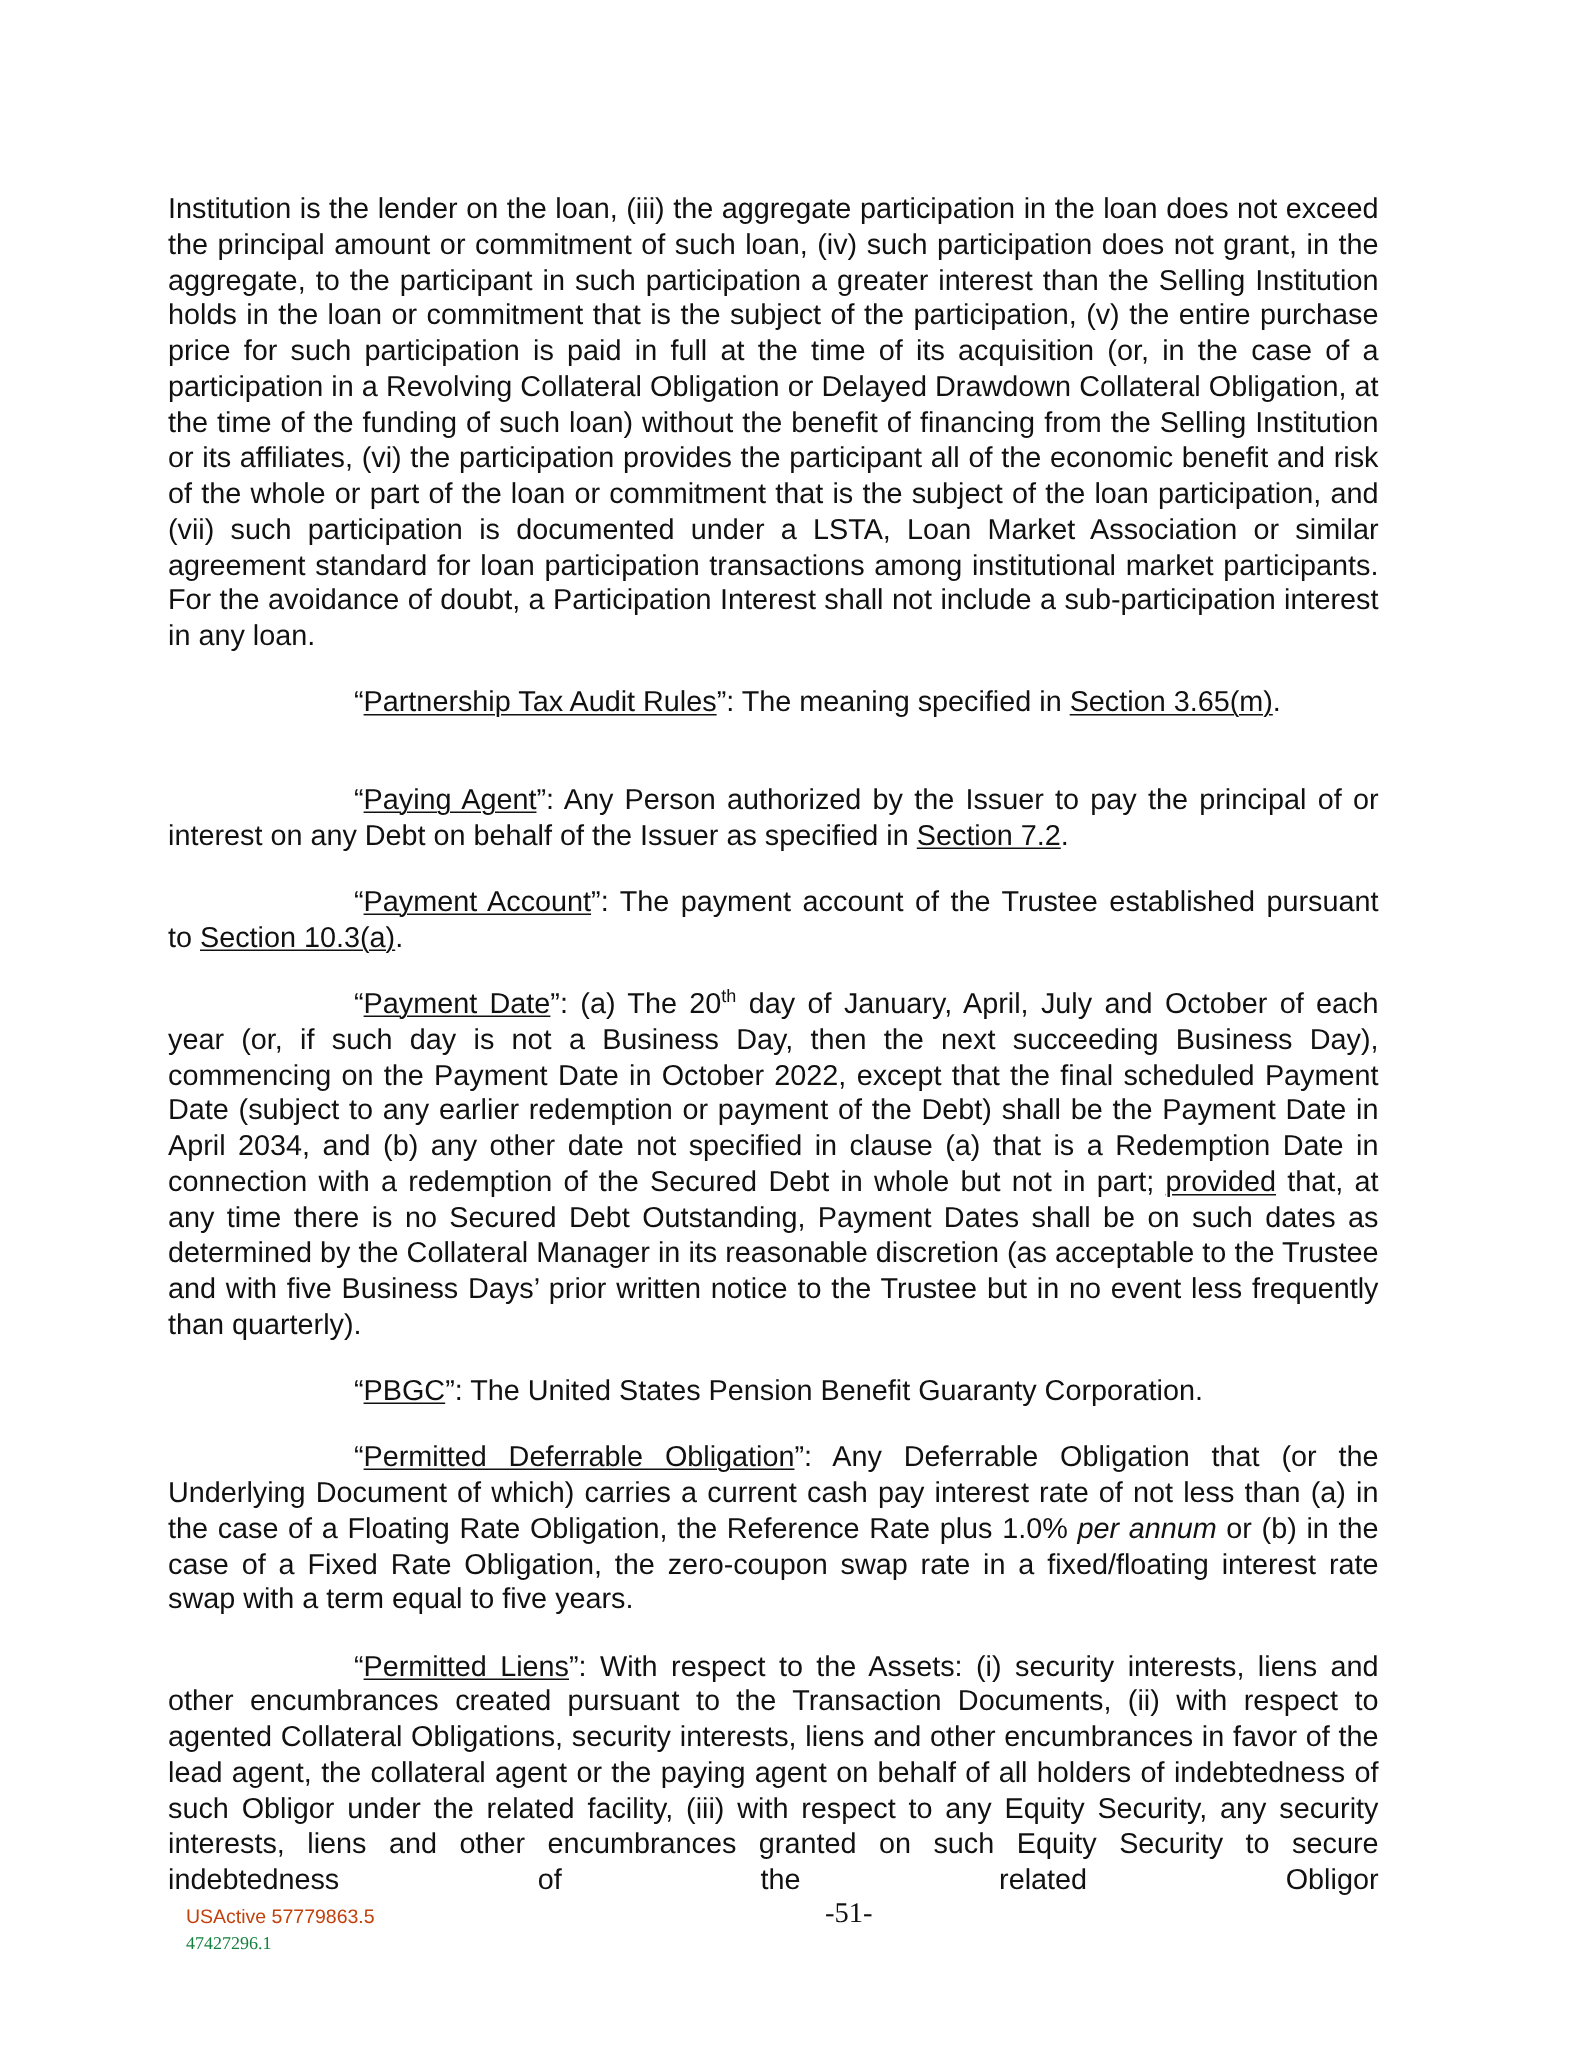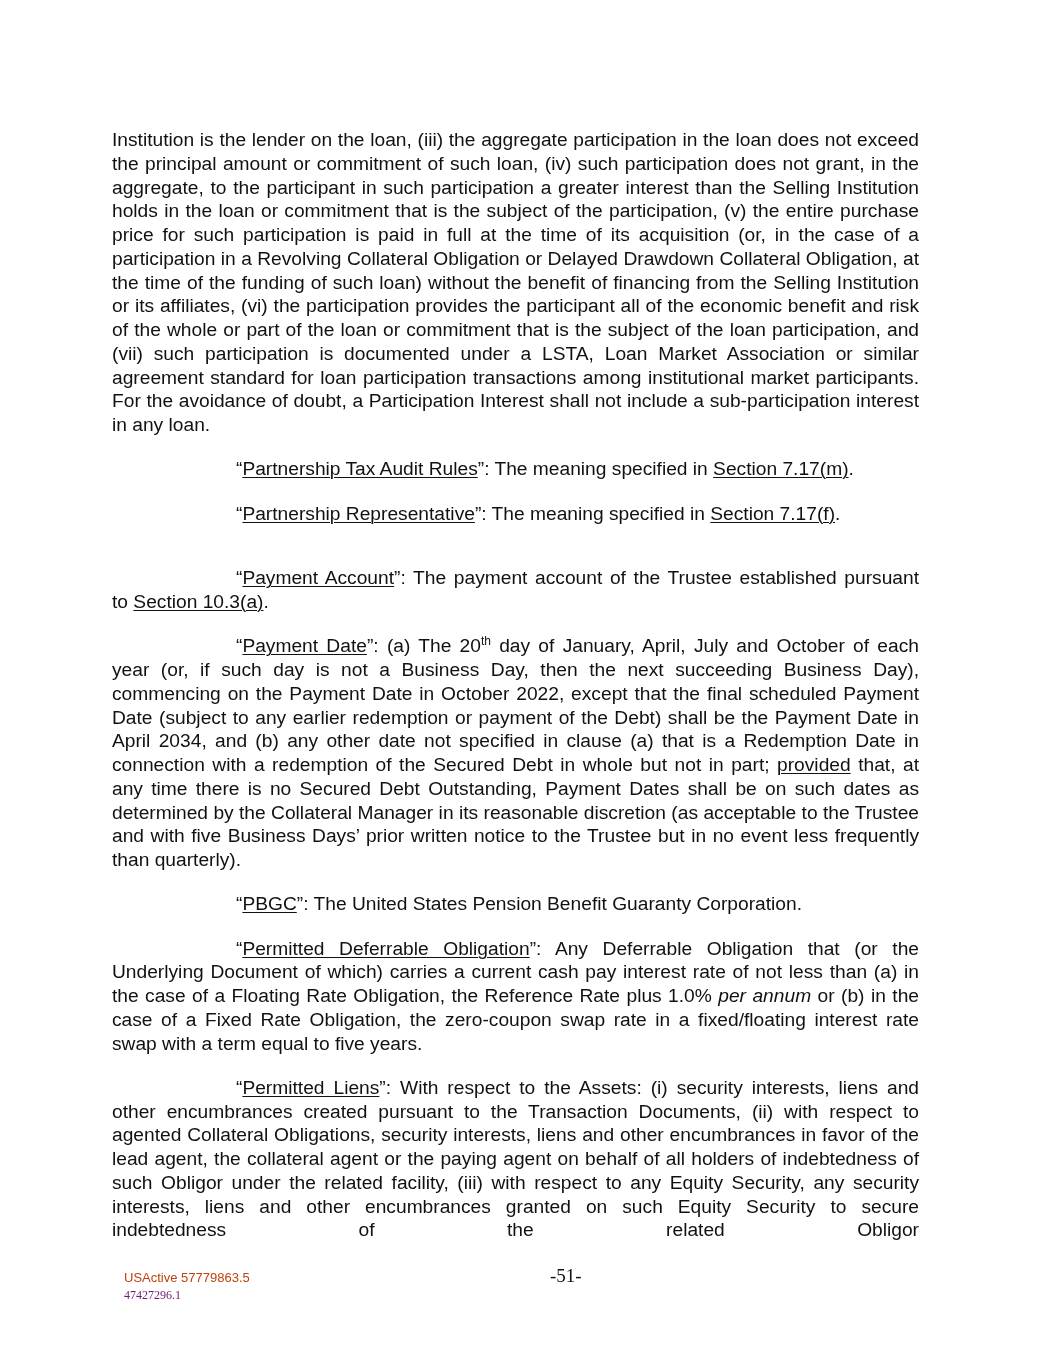--- a/index.html
+++ b/index.html
@@ -21,42 +21,42 @@
   sup { font-size: 12px; line-height: 0; vertical-align: 7px; }
   i { font-style: italic; }
   .footer-left {
     position: absolute; left: 124px; top: 1270px;
     font-family: "Liberation Sans", "DejaVu Sans", sans-serif;
     font-size: 13px; color: #c2410c;
   }
   .footer-left2 {
     position: absolute; left: 124px; top: 1288px;
     font-family: "Liberation Serif", "DejaVu Serif", serif;
-    font-size: 12px; color: #701a75;
+    font-size: 12px; color: #15803d;
   }
   .page-num {
     position: absolute; left: 510px; top: 1265px;
     font-family: "Liberation Serif", "DejaVu Serif", serif;
     font-size: 19px; color: #111; margin-left: 40px;
   }
 </style>
 </head>
 <body>
 
 <div class="page">
 
   <p>Institution is the lender on the loan, (iii) the aggregate participation in the loan does not exceed the principal amount or commitment of such loan, (iv) such participation does not grant, in the aggregate, to the participant in such participation a greater interest than the Selling Institution holds in the loan or commitment that is the subject of the participation, (v) the entire purchase price for such participation is paid in full at the time of its acquisition (or, in the case of a participation in a Revolving Collateral Obligation or Delayed Drawdown Collateral Obligation, at the time of the funding of such loan) without the benefit of financing from the Selling Institution or its affiliates, (vi) the participation provides the participant all of the economic benefit and risk of the whole or part of the loan or commitment that is the subject of the loan participation, and (vii) such participation is documented under a LSTA, Loan Market Association or similar agreement standard for loan participation transactions among institutional market participants.  For the avoidance of doubt, a Participation Interest shall not include a sub-participation interest in any loan.</p>
   <div class="gap"></div>
 
-  <p class="def"><span>“</span><u>Partnership Tax Audit Rules</u><span>”</span><span>:  The meaning specified in </span><u>Section 7.17(m)</u><span>.</span></p>
+  <p class="def"><span>“</span><u>Partnership Tax Audit Rules</u><span>”</span><span>:  The meaning specified in </span><u>Section 3.65(m)</u><span>.</span></p>
   <div class="gap"></div>
 
-  <p class="def"><span>“</span><u>Partnership Representative</u><span>”</span><span>:  The meaning specified in </span><u>Section 7.17(f)</u><span>.</span></p>
   <div class="gap"></div>
 
+  <p class="def"><span>“</span><u>Paying Agent</u><span>”</span><span>:  Any Person authorized by the Issuer to pay the principal of or interest on any Debt on behalf of the Issuer as specified in </span><u>Section 7.2</u><span>.</span></p>
   <div class="gap"></div>
 
   <p class="def"><span>“</span><u>Payment Account</u><span>”</span><span>:  The payment account of the Trustee established pursuant to </span><u>Section 10.3(a)</u><span>.</span></p>
   <div class="gap"></div>
 
   <p class="def"><span>“</span><u>Payment Date</u><span>”</span><span>:  (a) The 20</span><sup>th</sup><span> day of January, April, July and October of each year (or, if such day is not a Business Day, then the next succeeding Business Day), commencing on the Payment Date in October 2022, except that the final scheduled Payment Date (subject to any earlier redemption or payment of the Debt) shall be the Payment Date in April 2034, and (b) any other date not specified in clause (a) that is a Redemption Date in connection with a redemption of the Secured Debt in whole but not in part; </span><u>provided</u><span> that, at any time there is no Secured Debt Outstanding, Payment Dates shall be on such dates as determined by the Collateral Manager in its reasonable discretion (as acceptable to the Trustee and with five Business Days’ prior written notice to the Trustee but in no event less frequently than quarterly).</span></p>
   <div class="gap"></div>
 
   <p class="def"><span>“</span><u>PBGC</u><span>”</span><span>:  The United States Pension Benefit Guaranty Corporation.</span></p>
   <div class="gap"></div>

